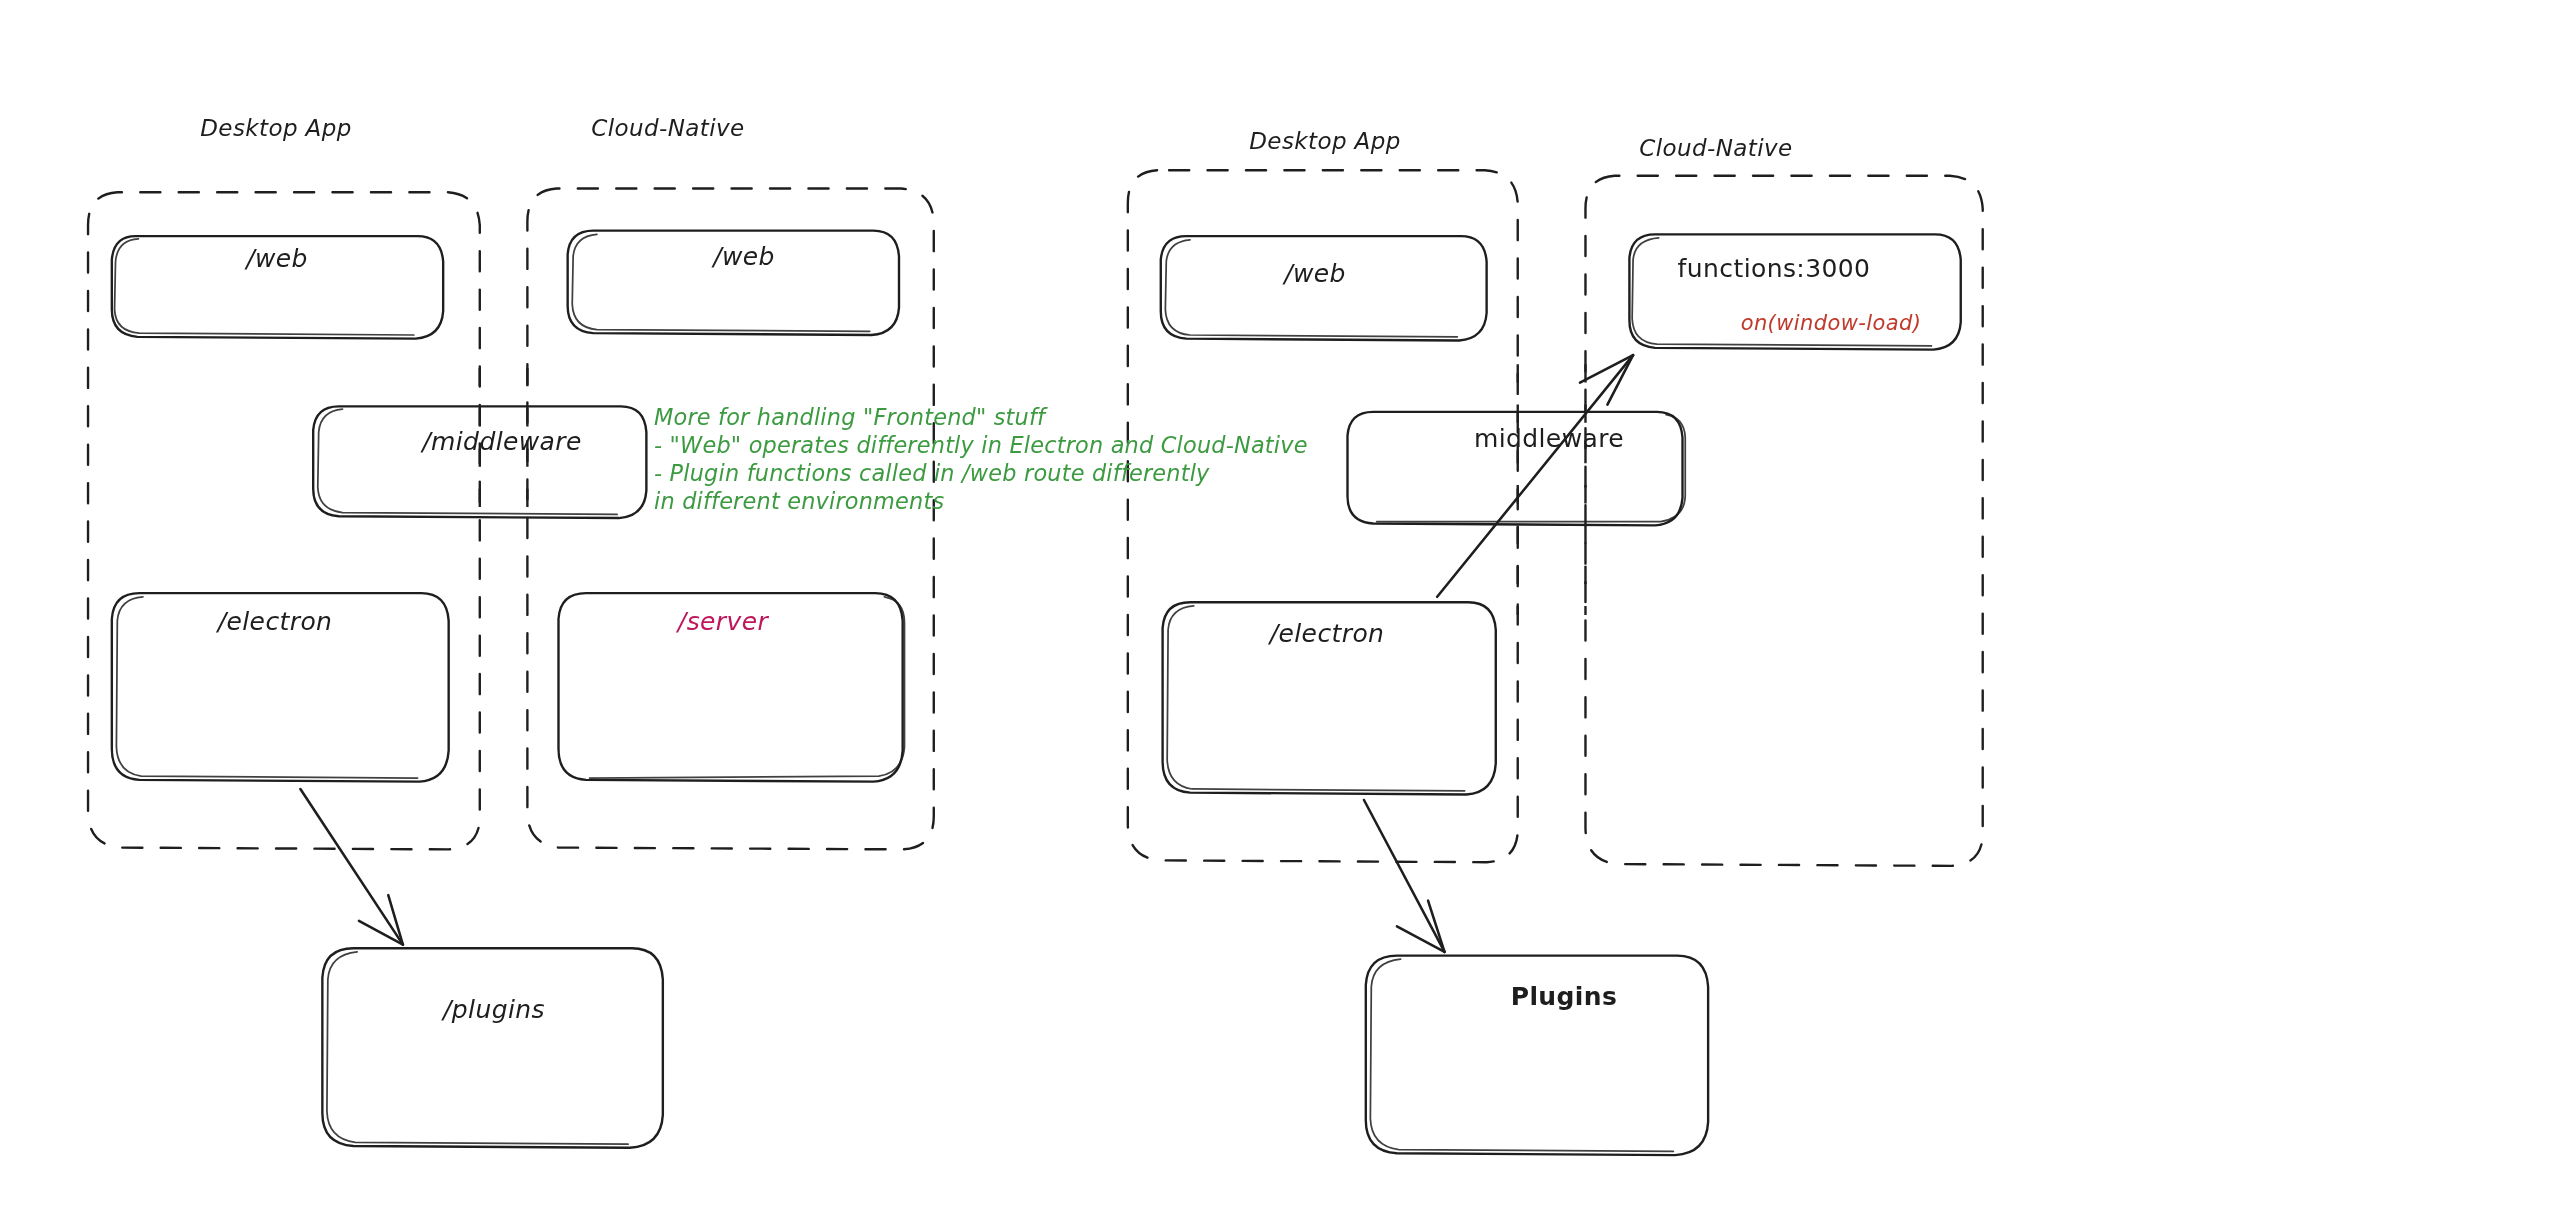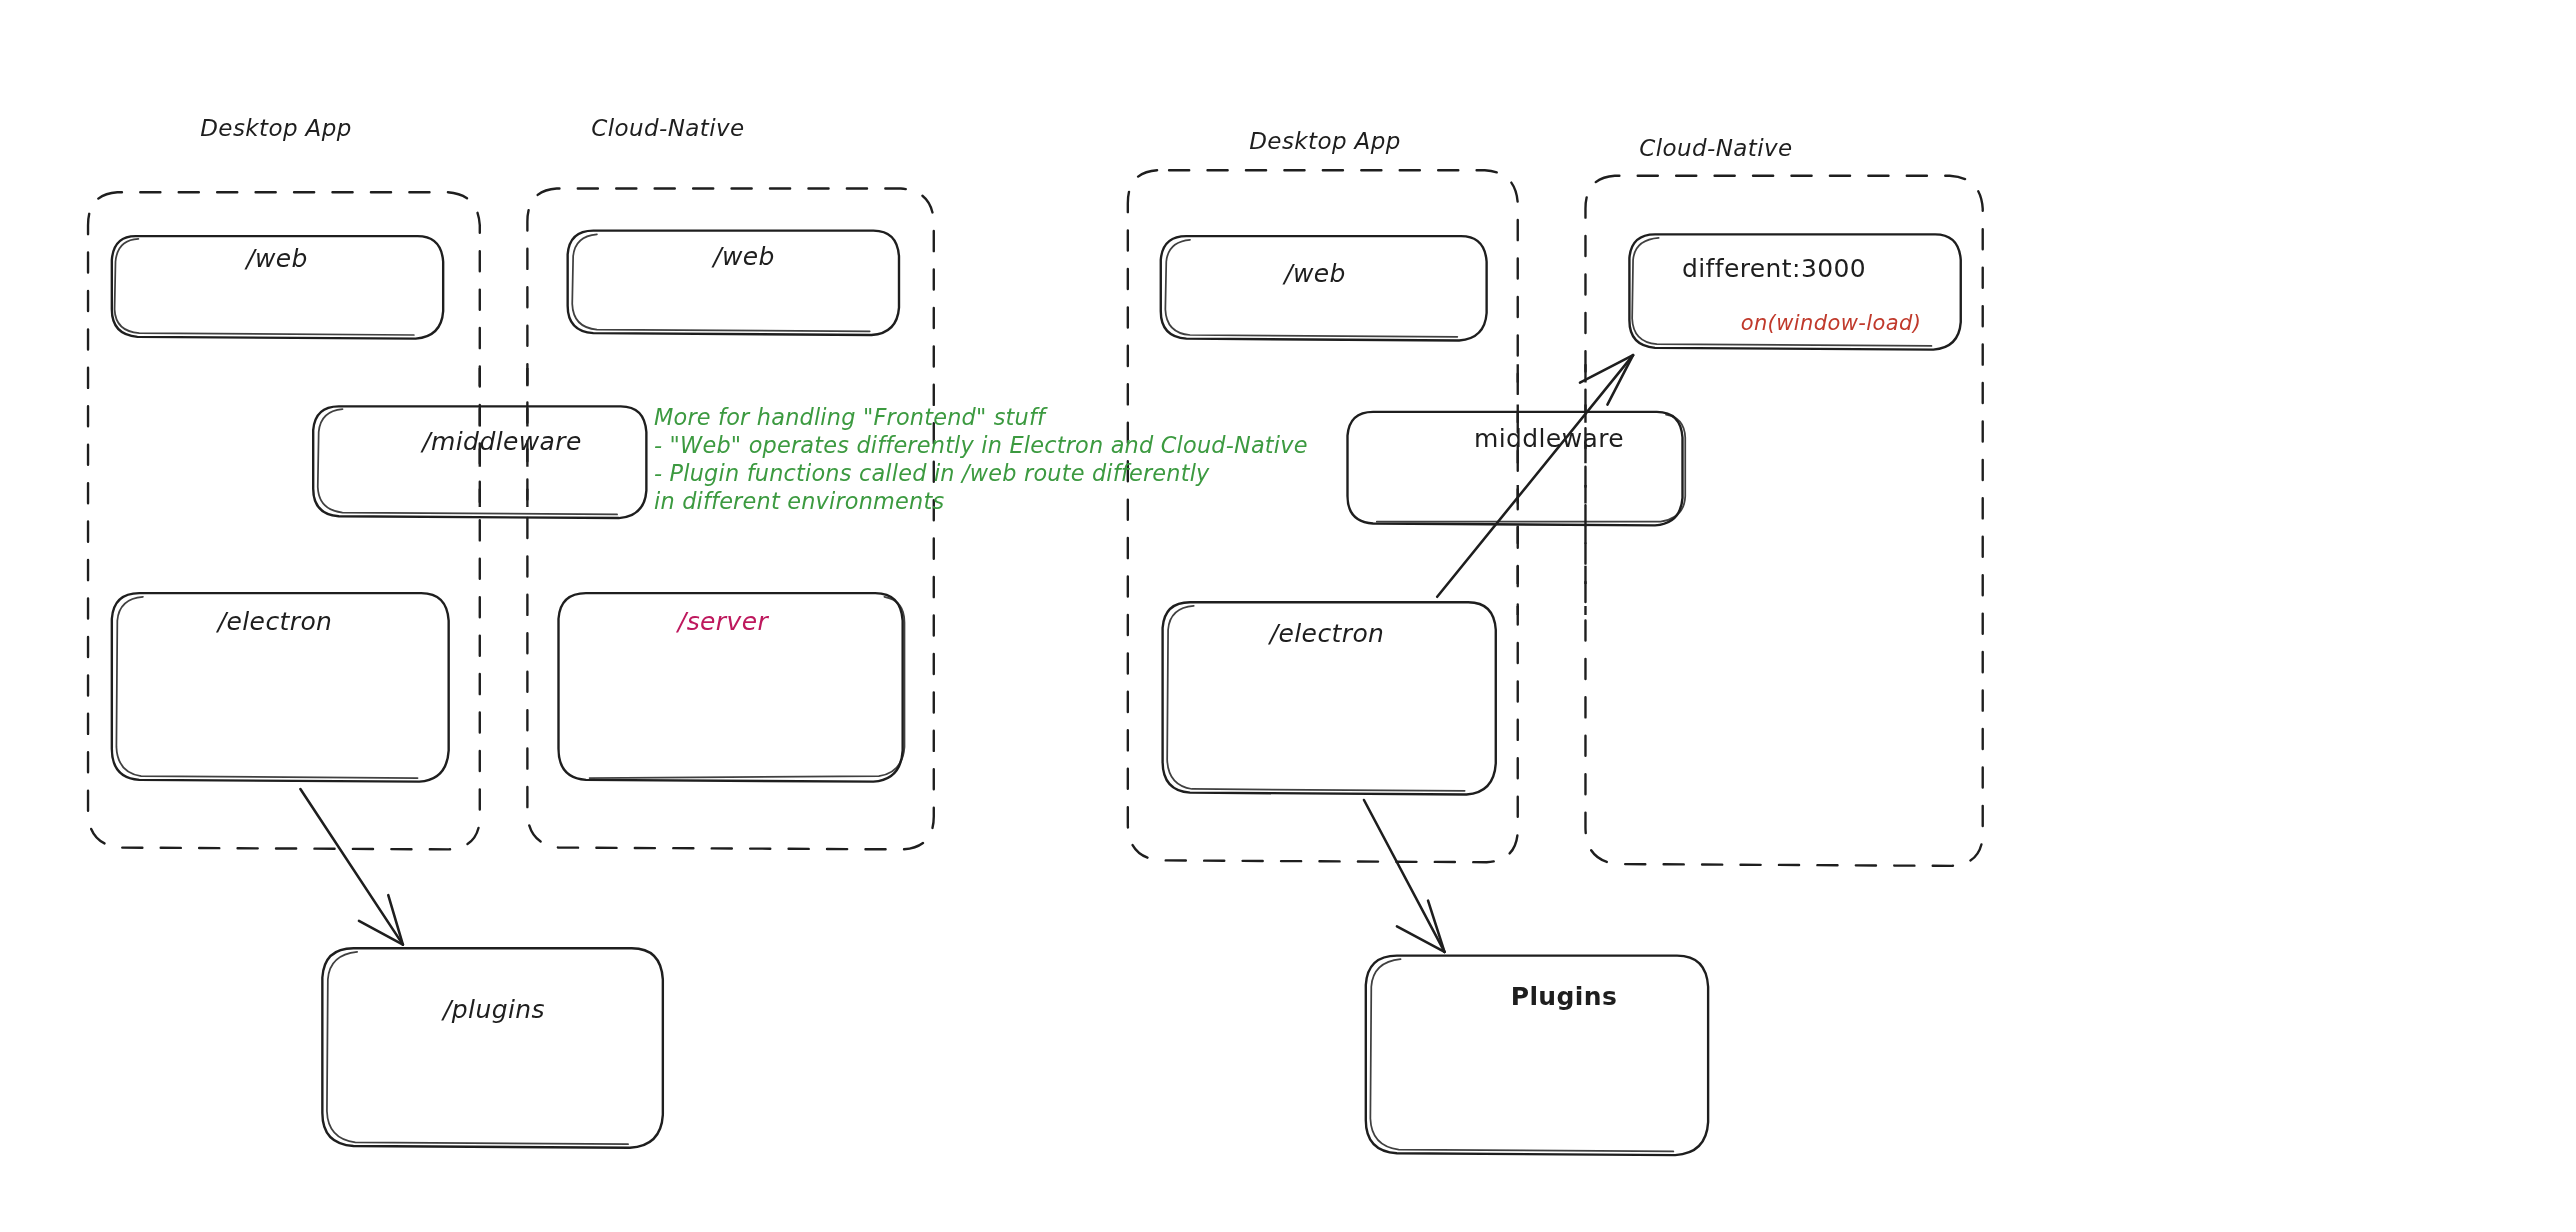--- a/index.html
+++ b/index.html
@@ -228,21 +228,21 @@
 - "Web" operates differently in Electron and Cloud-Native
 - Plugin functions called in /web route differently
 in different environments</div>
 
   <div class="lbl group-title" style="left:1325px; top:128px;">Desktop App</div>
 
   <div class="lbl group-title" style="left:1716px; top:135px;">Cloud-Native</div>
 
   <div class="lbl node-label" style="left:1315px; top:259px;">/web</div>
 
-  <div class="lbl node-label plain" style="left:1774px; top:254px;">different:3000</div>
+  <div class="lbl node-label plain" style="left:1774px; top:254px;">functions:3000</div>
 
   <div class="lbl sub-label" style="left:1831px; top:311px;">on(window-load)</div>
 
   <div class="lbl node-label plain" style="left:1549px; top:424px;">middleware</div>
 
   <div class="lbl node-label" style="left:1327px; top:619px;">/electron</div>
 
   <div class="lbl node-label plain" style="left:1564px; top:982px;font-weight:bold;">Plugins</div>
 
 

